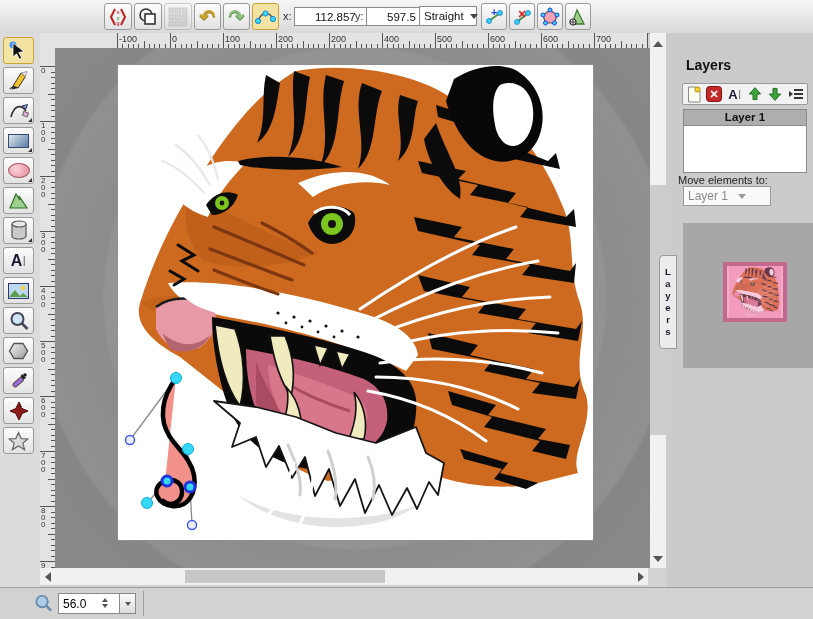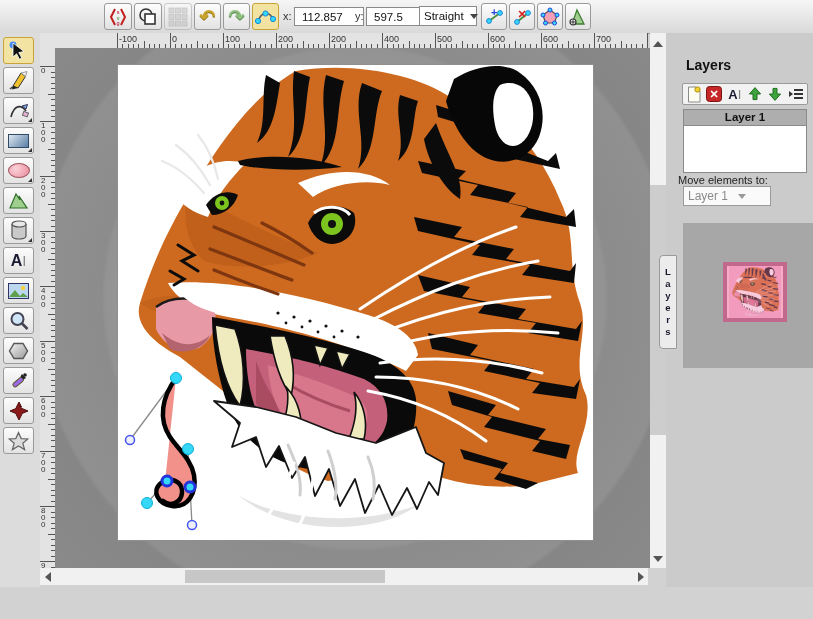--- a/index.html
+++ b/index.html
@@ -9,21 +9,21 @@
   
   #top-toolbar{position:absolute;left:0;top:0;width:813px;height:33px;
     background:linear-gradient(#f6f6f6,#d9d9d9);border-bottom:1px solid #9a9a9a;}
   .tbtn{position:absolute;top:3px;height:27px;box-sizing:border-box;border:1px solid #9a9a9a;
     border-radius:3px;background:linear-gradient(#fdfdfd,#e2e2e2);
     display:flex;align-items:center;justify-content:center;cursor:pointer;}
   .tbtn.active{background:#f3e3a2;border-color:#c8a438;}
   .tbtn.disabled{opacity:.45;}
   .coord-label{position:absolute;top:10px;font-size:11px;color:#333;}
   .coord-input{position:absolute;top:7px;height:17px;border:1px solid #8a8a8a;font-size:11.5px;
-    font-family:"Liberation Sans",sans-serif;padding:0 7px;background:#fff;color:#111;}
+    font-family:"Liberation Sans",sans-serif;padding:0 20px;background:#fff;color:#111;}
   .selectbox{position:absolute;top:6px;height:20px;box-sizing:border-box;border:1px solid #8a8a8a;
     background:#fff;display:flex;align-items:center;font-size:11.5px;color:#111;padding:0 4px;cursor:pointer;}
   .selectbox .car{margin-left:6px;width:0;height:0;border-left:4px solid transparent;
     border-right:4px solid transparent;border-top:5px solid #444;}
   .caret{width:0;height:0;border-left:4px solid transparent;border-right:4px solid transparent;
     border-top:5px solid #333;margin-left:5px;}
   .logo-txt{font-size:12.5px;font-weight:bold;color:#222;margin-left:4px;}
   .glyph{font-size:19px;font-weight:bold;line-height:1;}
 
   
@@ -721,14 +721,31 @@
 
   <div id="layers-tab">
       <span>L</span>
       <span>a</span>
       <span>y</span>
       <span>e</span>
       <span>r</span>
       <span>s</span>
     </div>
 
+  <div id="bottom-bar">
+    <div style="position:absolute;left:34px;top:6px;">
+      <svg width="19" height="19" viewBox="0 0 20 20">
+          <circle cx="8.5" cy="8" r="6" fill="#aecdea" stroke="#6a8cae" stroke-width="2"></circle>
+          <line x1="13" y1="12.5" x2="18" y2="17.5" stroke="#6a8cae" stroke-width="2.6"></line>
+        </svg>
+    </div>
+    <input id="zoom-input" value="56.0" style="">
+    <div id="zoom-spinner">
+      <div class="mini-tri-up"></div>
+        <div class="mini-tri-down"></div>
+    </div>
+    <div id="zoom-dd">
+      <div class="mini-tri-down"></div>
+    </div>
+    <div id="bb-sep"></div>
+  </div>
 
 </div>
 
 </body></html>

